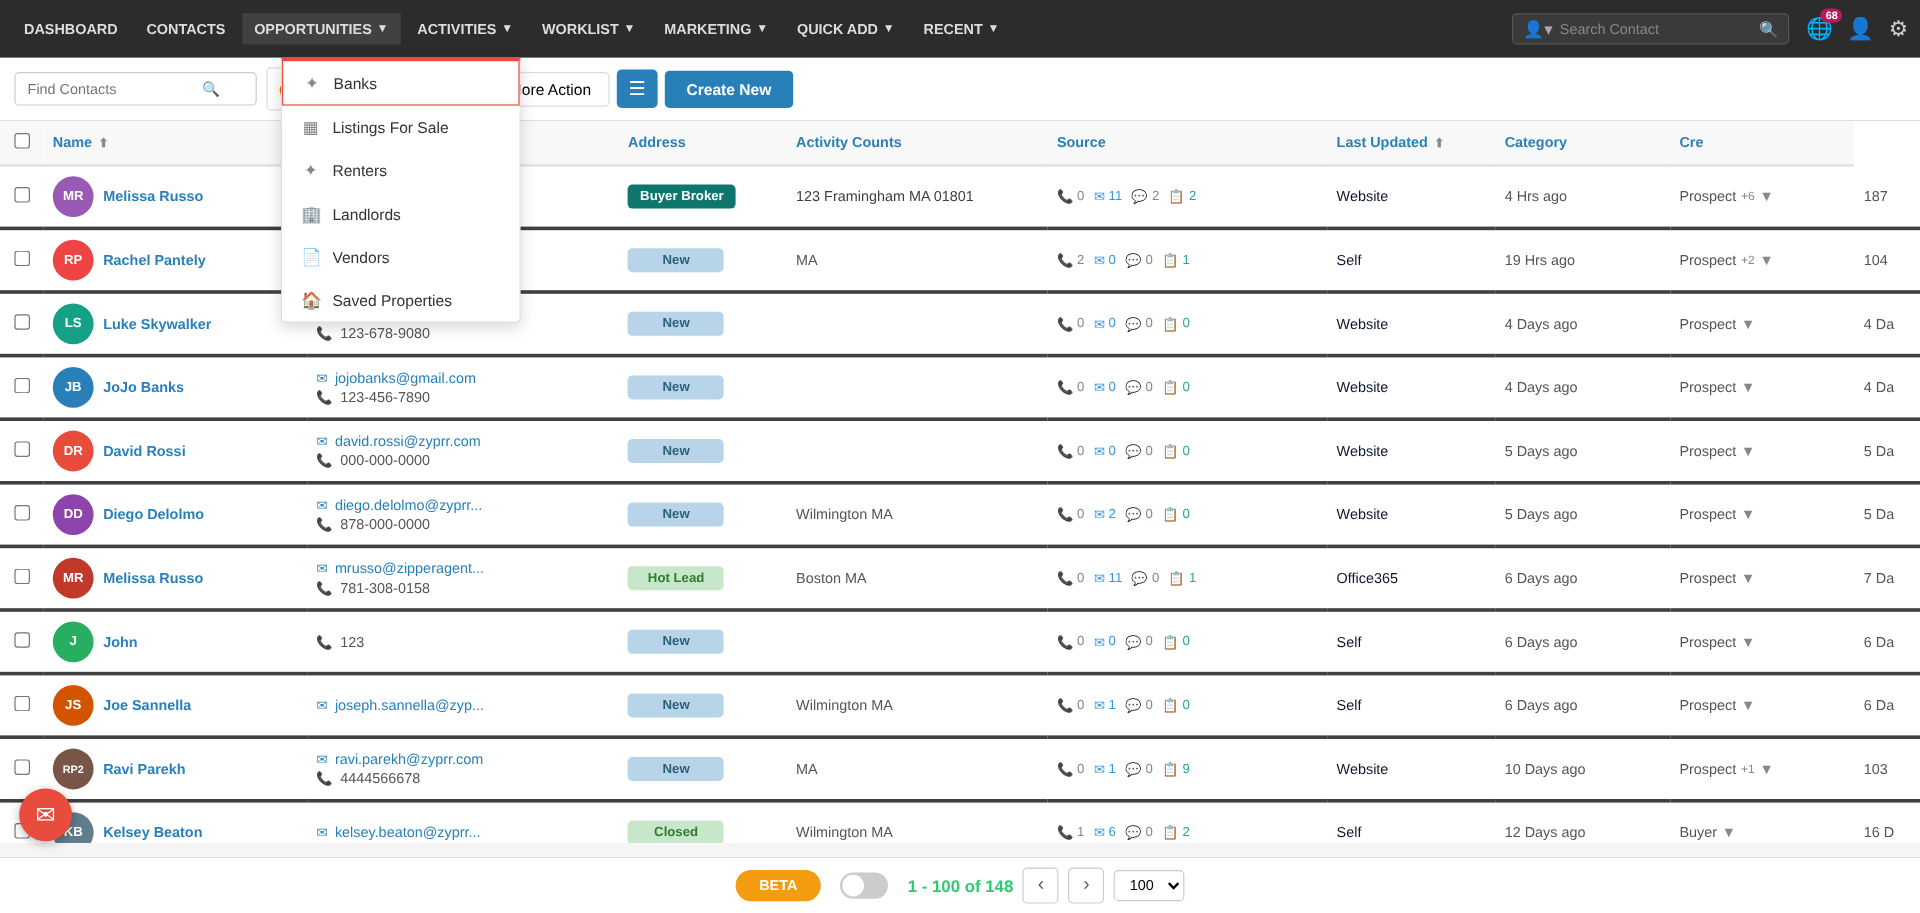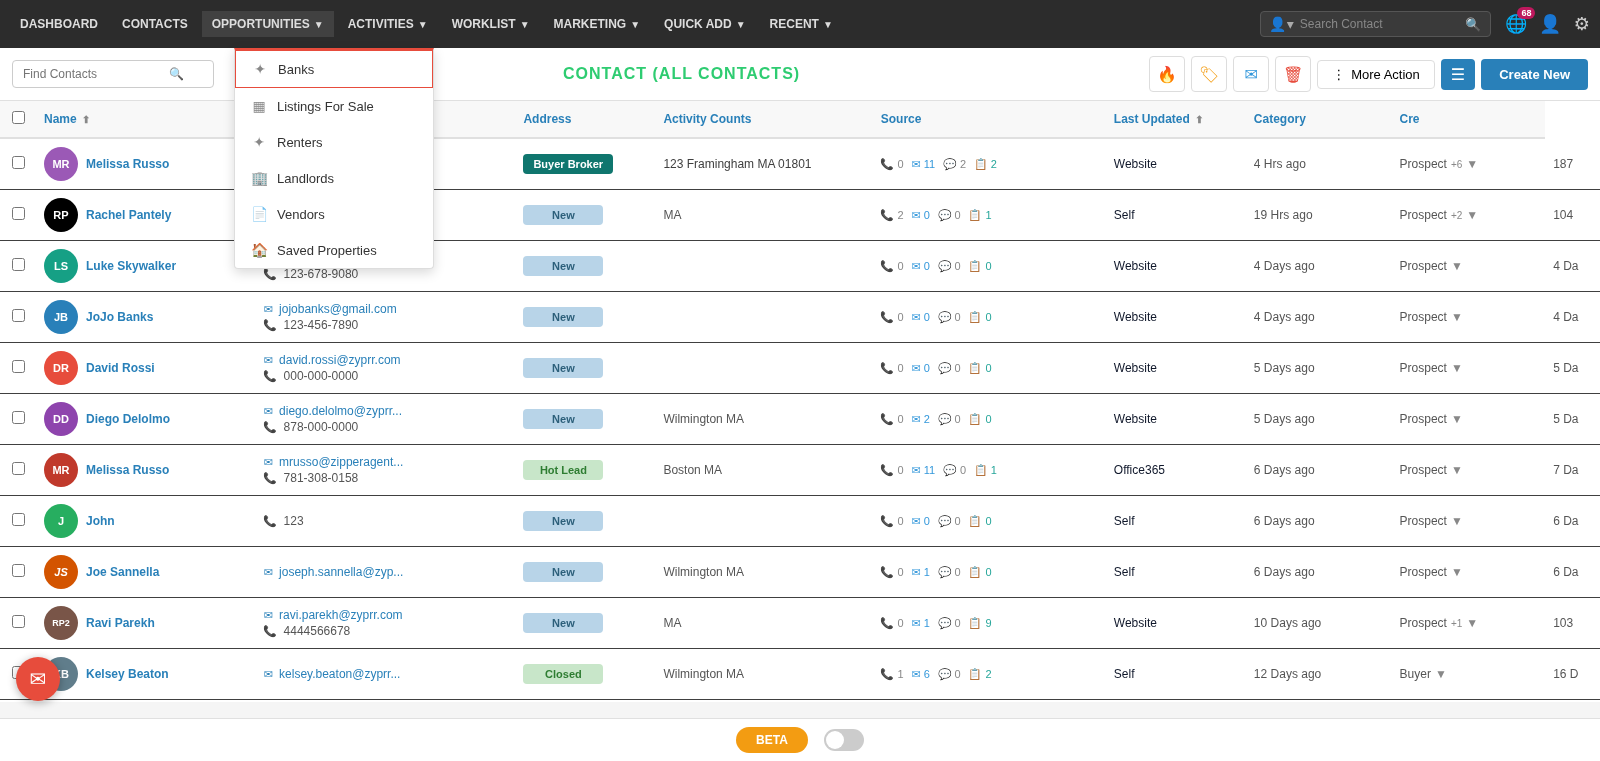--- a/index.html
+++ b/index.html
@@ -190,21 +190,21 @@
       padding: 10px 8px;
       text-align: left;
       color: #2980b9;
       font-weight: bold;
       white-space: nowrap;
       position: sticky;
       top: 0;
       z-index: 10;
     }
     thead th:first-child { width: 36px; }
-    tbody tr { border-bottom: 1px solid #404040; }
+    tbody tr { border-bottom: 3px solid #404040; }
     tbody td { padding: 8px 8px; vertical-align: middle; }
     .checkbox-cell { width: 36px; text-align: center; }
 
     
     .avatar {
       width: 34px;
       height: 34px;
       border-radius: 50%;
       display: flex;
       align-items: center;
@@ -429,21 +429,20 @@
     <span class="dropdown-icon">🏠</span>
     <span>Saved Properties</span>
   </div>
 </div>
 
 <div class="subheader">
   <div class="find-contacts-input">
     <input type="text" placeholder="Find Contacts" style="">
     <span style="color:#aaa;">🔍</span>
   </div>
-  <div class="subheader-title">CONTACT (ALL CONTACTS)</div>
   <div class="subheader-actions">
     <div class="icon-btn fire">🔥</div>
     <div class="icon-btn tag">🏷</div>
     <div class="icon-btn email">✉</div>
     <div class="icon-btn delete">🗑</div>
     <button class="more-action-btn">
       <span>⋮</span>
       <span>More Action</span>
     </button>
     <span class="list-icon-btn">☰</span>
@@ -501,21 +500,21 @@
               <span style="color:#888;font-size:10px;"> +6</span>
               <span class="category-arrow">▼</span>
             </div>
     </td>
     <td class="created-cell">187</td>
   </tr>
         <tr>
     <td class="checkbox-cell"><input type="checkbox" style=""></td>
     <td>
       <div class="name-cell">
-        <div class="avatar" style="background: #000000;">RP</div>
+        <div class="avatar" style="background: #ef4444;">RP</div>
         <span class="name-text">Rachel Pantely</span>
       </div>
     </td>
     <td>
       <div class="contact-info">
         
         
       </div>
     </td>
     <td>
@@ -787,21 +786,21 @@
               <span>Prospect</span>
               <span class="category-arrow">▼</span>
             </div>
     </td>
     <td class="created-cell">6 Da</td>
   </tr>
         <tr>
     <td class="checkbox-cell"><input type="checkbox" style=""></td>
     <td>
       <div class="name-cell">
-        <div class="avatar" style="background: #d35400; font-style: italic;">JS</div>
+        <div class="avatar" style="background: #d35400;">JS</div>
         <span class="name-text">Joe Sannella</span>
       </div>
     </td>
     <td>
       <div class="contact-info">
         <div class="contact-row">
                 <span class="contact-icon contact-email">✉</span>
                 <span class="contact-email">joseph.sannella@zyp...</span>
               </div>
 
@@ -911,15 +910,25 @@
     </td>
     <td class="created-cell">16 D</td>
   </tr>
       </tbody>
   </table>
 </div>
 
 <div class="footer">
   <button class="beta-btn">BETA</button>
   <div class="toggle-switch"></div>
+  <div class="pagination">
+    <span class="page-info">1 - 100 of 148</span>
+    <button class="page-btn">‹</button>
+    <button class="page-btn">›</button>
+    <select class="page-size-select">
+      <option>100</option>
+      <option>50</option>
+      <option>25</option>
+    </select>
+  </div>
 </div>
 
 <div class="floating-email">✉</div>
 
 </body></html>

